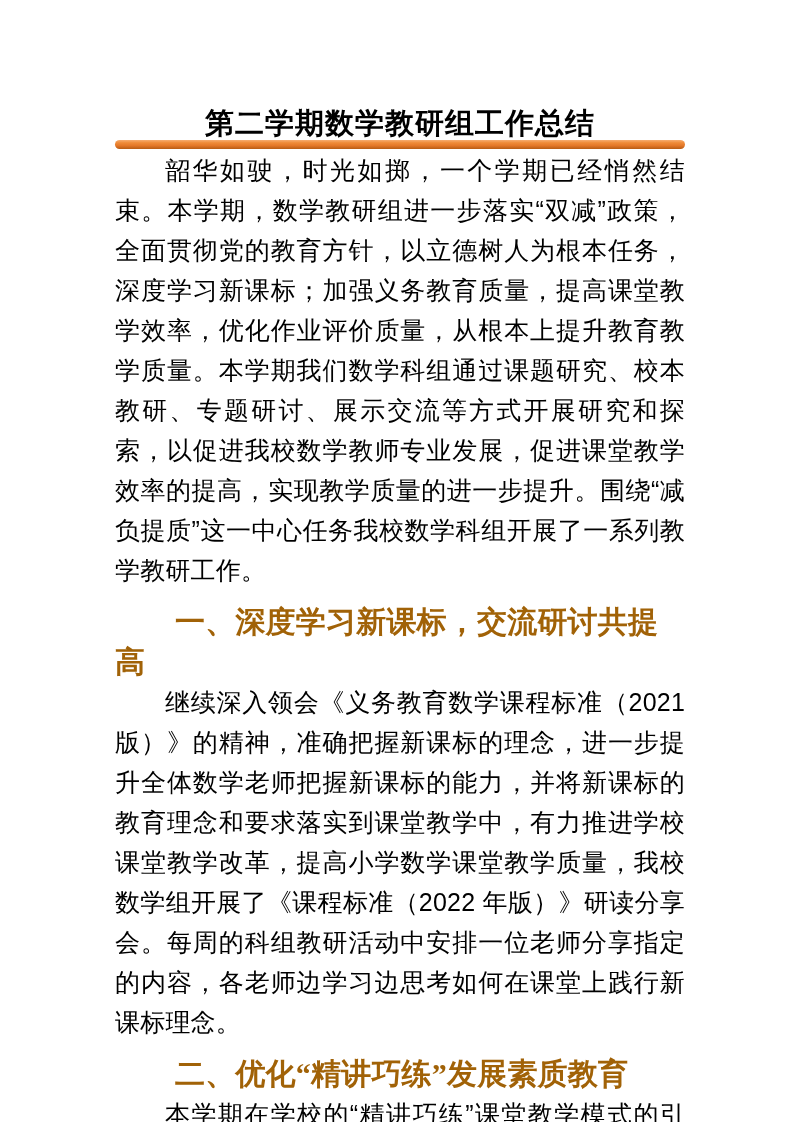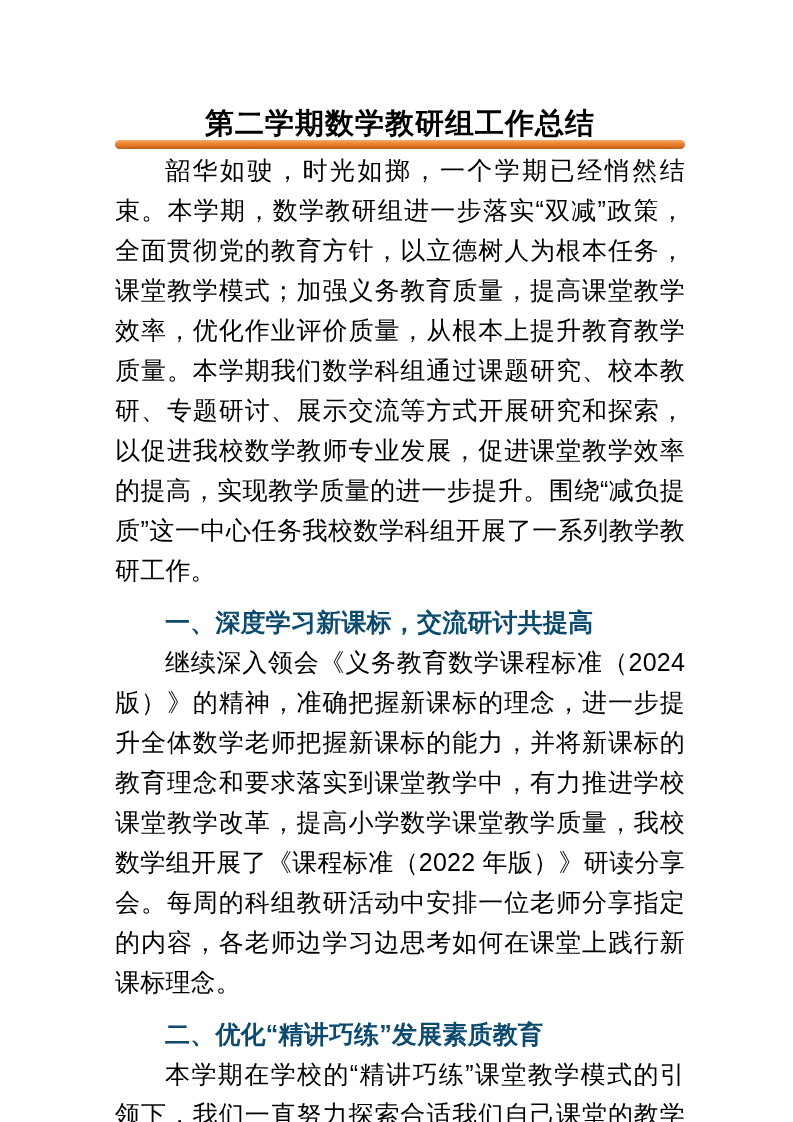--- a/index.html
+++ b/index.html
@@ -49,40 +49,41 @@
     margin: 0;
     font-size: 25px;
     line-height: 40px;
     text-align: justify;
     text-indent: 2em;
     letter-spacing: 0.2px;
     color: #000000;
   }
   .section-heading {
     margin: 12px 0 0 0;
-    font-size: 25px;
+    font-size: 30px;
     line-height: 40px;
     font-weight: 700;
     text-indent: 2em;
     letter-spacing: 0.2px;
-    color: #0c4a6e;
+    color: #a16207;
+    font-family: Liberation Serif, serif;
   }
   .body-para:first-of-type {
     margin-top: 1px;
   }
 </style>
 </head>
 <body>
 
 <div class="page">
   <h1 class="doc-title">第二学期数学教研组工作总结</h1>
   <div class="title-rule"></div>
 
-  <p class="body-para">韶华如驶，时光如掷，一个学期已经悄然结束。本学期，数学教研组进一步落实“双减”政策，全面贯彻党的教育方针，以立德树人为根本任务，课堂教学模式；加强义务教育质量，提高课堂教学效率，优化作业评价质量，从根本上提升教育教学质量。本学期我们数学科组通过课题研究、校本教研、专题研讨、展示交流等方式开展研究和探索，以促进我校数学教师专业发展，促进课堂教学效率的提高，实现教学质量的进一步提升。围绕“减负提质”这一中心任务我校数学科组开展了一系列教学教研工作。</p>
+  <p class="body-para">韶华如驶，时光如掷，一个学期已经悄然结束。本学期，数学教研组进一步落实“双减”政策，全面贯彻党的教育方针，以立德树人为根本任务，深度学习新课标；加强义务教育质量，提高课堂教学效率，优化作业评价质量，从根本上提升教育教学质量。本学期我们数学科组通过课题研究、校本教研、专题研讨、展示交流等方式开展研究和探索，以促进我校数学教师专业发展，促进课堂教学效率的提高，实现教学质量的进一步提升。围绕“减负提质”这一中心任务我校数学科组开展了一系列教学教研工作。</p>
 
   <h3 class="section-heading">一、深度学习新课标，交流研讨共提高</h3>
 
-  <p class="body-para">继续深入领会《义务教育数学课程标准（2024 版）》的精神，准确把握新课标的理念，进一步提升全体数学老师把握新课标的能力，并将新课标的教育理念和要求落实到课堂教学中，有力推进学校课堂教学改革，提高小学数学课堂教学质量，我校数学组开展了《课程标准（2022 年版）》研读分享会。每周的科组教研活动中安排一位老师分享指定的内容，各老师边学习边思考如何在课堂上践行新课标理念。</p>
+  <p class="body-para">继续深入领会《义务教育数学课程标准（2021 版）》的精神，准确把握新课标的理念，进一步提升全体数学老师把握新课标的能力，并将新课标的教育理念和要求落实到课堂教学中，有力推进学校课堂教学改革，提高小学数学课堂教学质量，我校数学组开展了《课程标准（2022 年版）》研读分享会。每周的科组教研活动中安排一位老师分享指定的内容，各老师边学习边思考如何在课堂上践行新课标理念。</p>
 
   <h3 class="section-heading">二、优化“精讲巧练”发展素质教育</h3>
 
   <p class="body-para">本学期在学校的“精讲巧练”课堂教学模式的引领下，我们一直努力探索合适我们自己课堂的教学特色。这一学期，</p>
 </div>
 
 </body></html>

